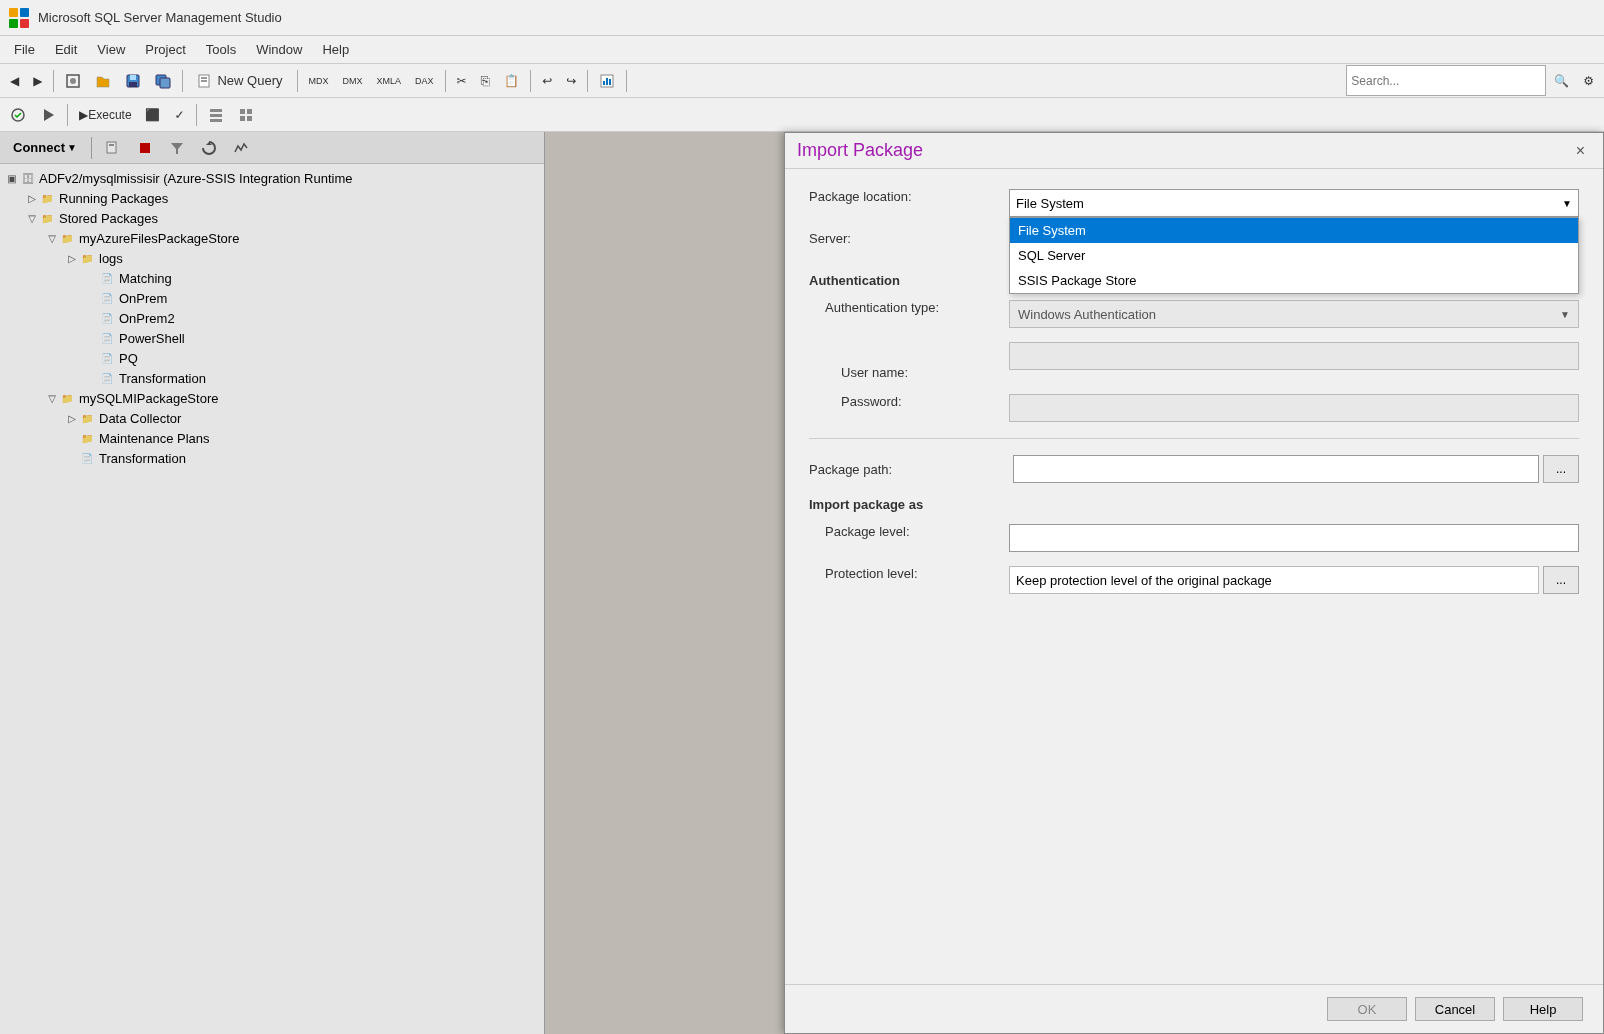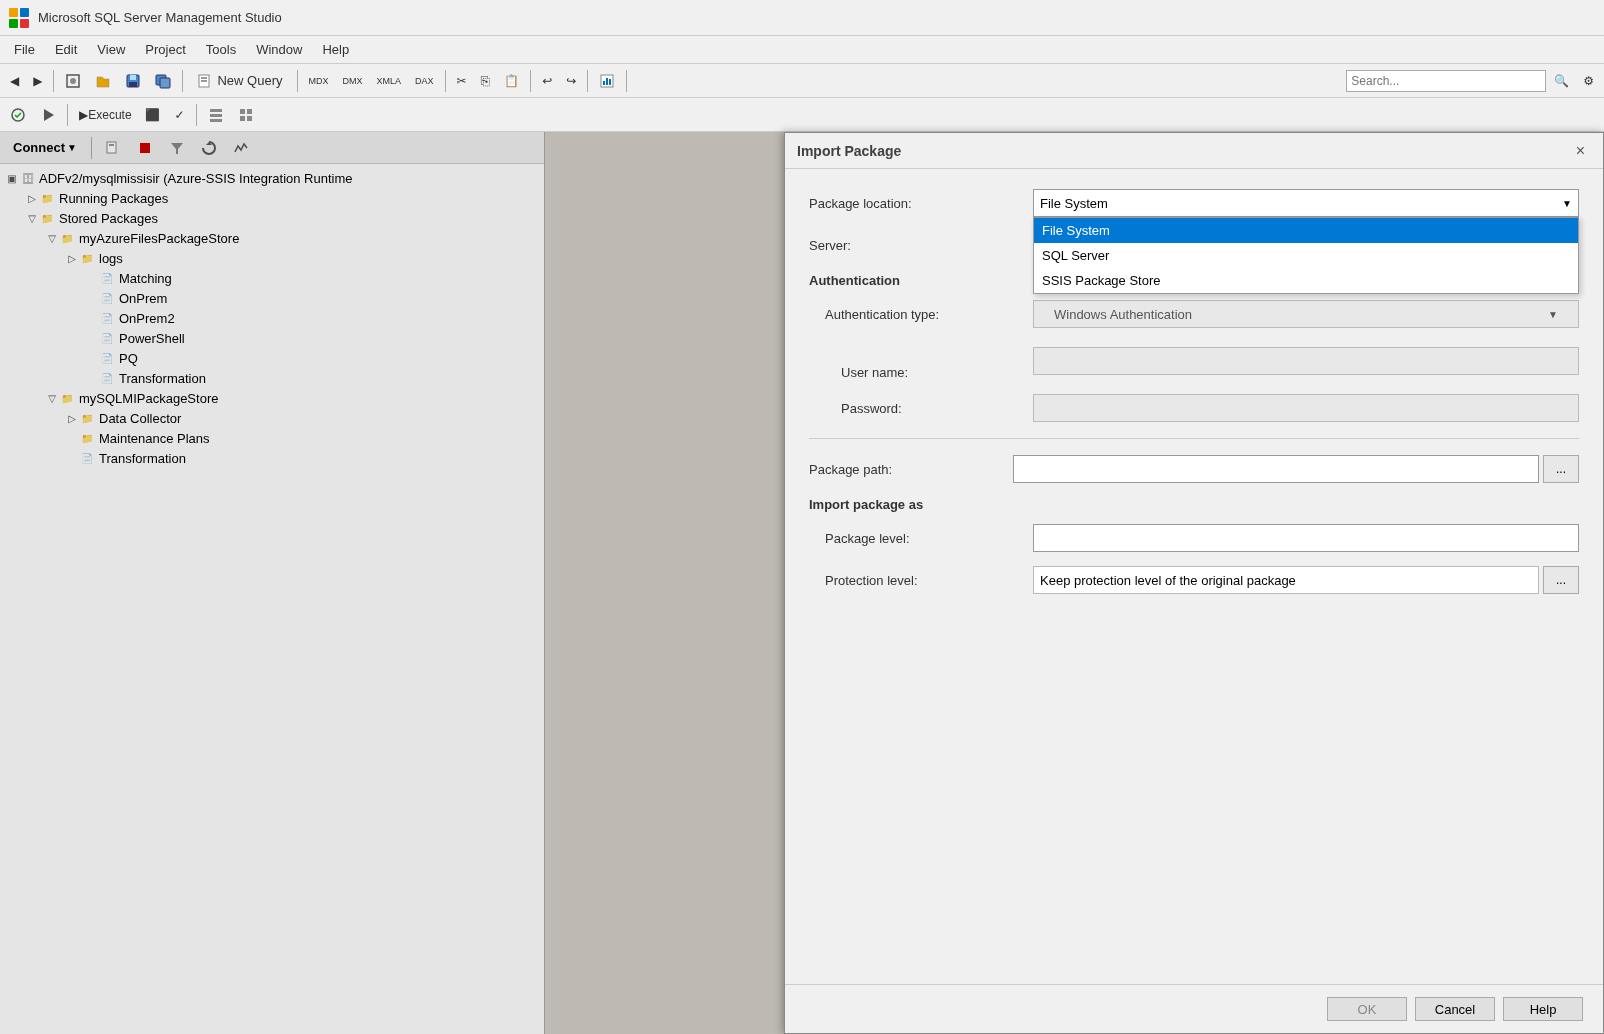--- a/index.html
+++ b/index.html
@@ -90,21 +90,21 @@
       padding: 3px 8px;
       border: 1px solid transparent;
       background: transparent;
       cursor: pointer;
       font-size: 13px;
       color: #333;
     }
     .search-box {
       margin-left: auto;
       border: 1px solid #aaa;
-      height: 22px;
+      height: 31px;
       width: 200px;
       padding: 0 4px;
       font-size: 12px;
     }
 
     
     .main-area {
       display: flex;
       height: calc(1034px - 36px - 28px - 34px - 34px);
       position: relative;
@@ -200,42 +200,40 @@
     .modal-header {
       background: #f0f0f0;
       height: 36px;
       display: flex;
       align-items: center;
       justify-content: space-between;
       padding: 0 12px;
       border-bottom: 1px solid #ccc;
     }
     .modal-title {
-      font-size: 14px;
-      font-weight: bold;
-      color: #404040;
+      font-size: 18px;
+      font-weight: normal;
+      color: #a21caf;
     }
     .modal-close {
       background: none;
       border: none;
       cursor: pointer;
       font-size: 16px;
       color: #555;
       padding: 2px 6px;
     }
     .modal-body {
       flex: 1;
       overflow-y: auto;
       padding: 20px 24px;
     }
     .form-row {
       display: flex;
-      align-items: center;
       margin-bottom: 14px;
-      gap: 24px;
     }
     .form-label {
       width: 200px;
       color: #333;
       font-size: 13px;
       flex-shrink: 0;
     }
     .form-control-wrap {
       flex: 1;
       position: relative;
@@ -670,21 +668,21 @@
             <input type="text" class="form-input" value="" style="">
           </div>
         </div>
 
         <div style="margin-bottom:12px;">
           <div class="section-header">Authentication</div>
 
           <div class="form-row">
             <span class="form-label" style="padding-left:16px;">Authentication type:</span>
             <div class="form-control-wrap" style="position:relative;">
-              <div style="border:1px solid #bbb; background:#e8e8e8; height:28px; display:flex; align-items:center; padding:0 20px; cursor:pointer;">
+              <div style="border:1px solid #bbb; background:#e8e8e8; height:28px; display:flex; align-items:center; padding:0 8px; cursor:pointer;">
                 <span style="flex:1; font-size:13px; color:#555;">Windows Authentication</span>
                 <span style="font-size:10px; color:#555;">▼</span>
               </div>
             </div>
           </div>
 
           <div class="form-row">
             <span class="form-label" style="padding-left:32px;margin-top:23px;">User name:</span>
             <div class="form-control-wrap">
               <input type="text" class="form-input" value="" style="">

